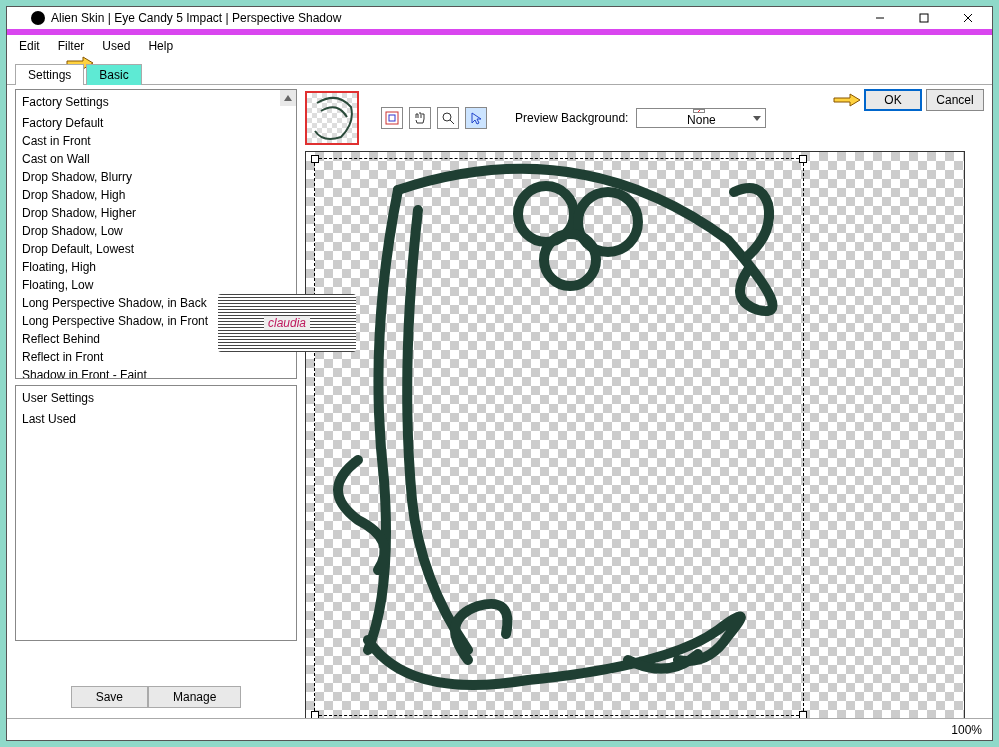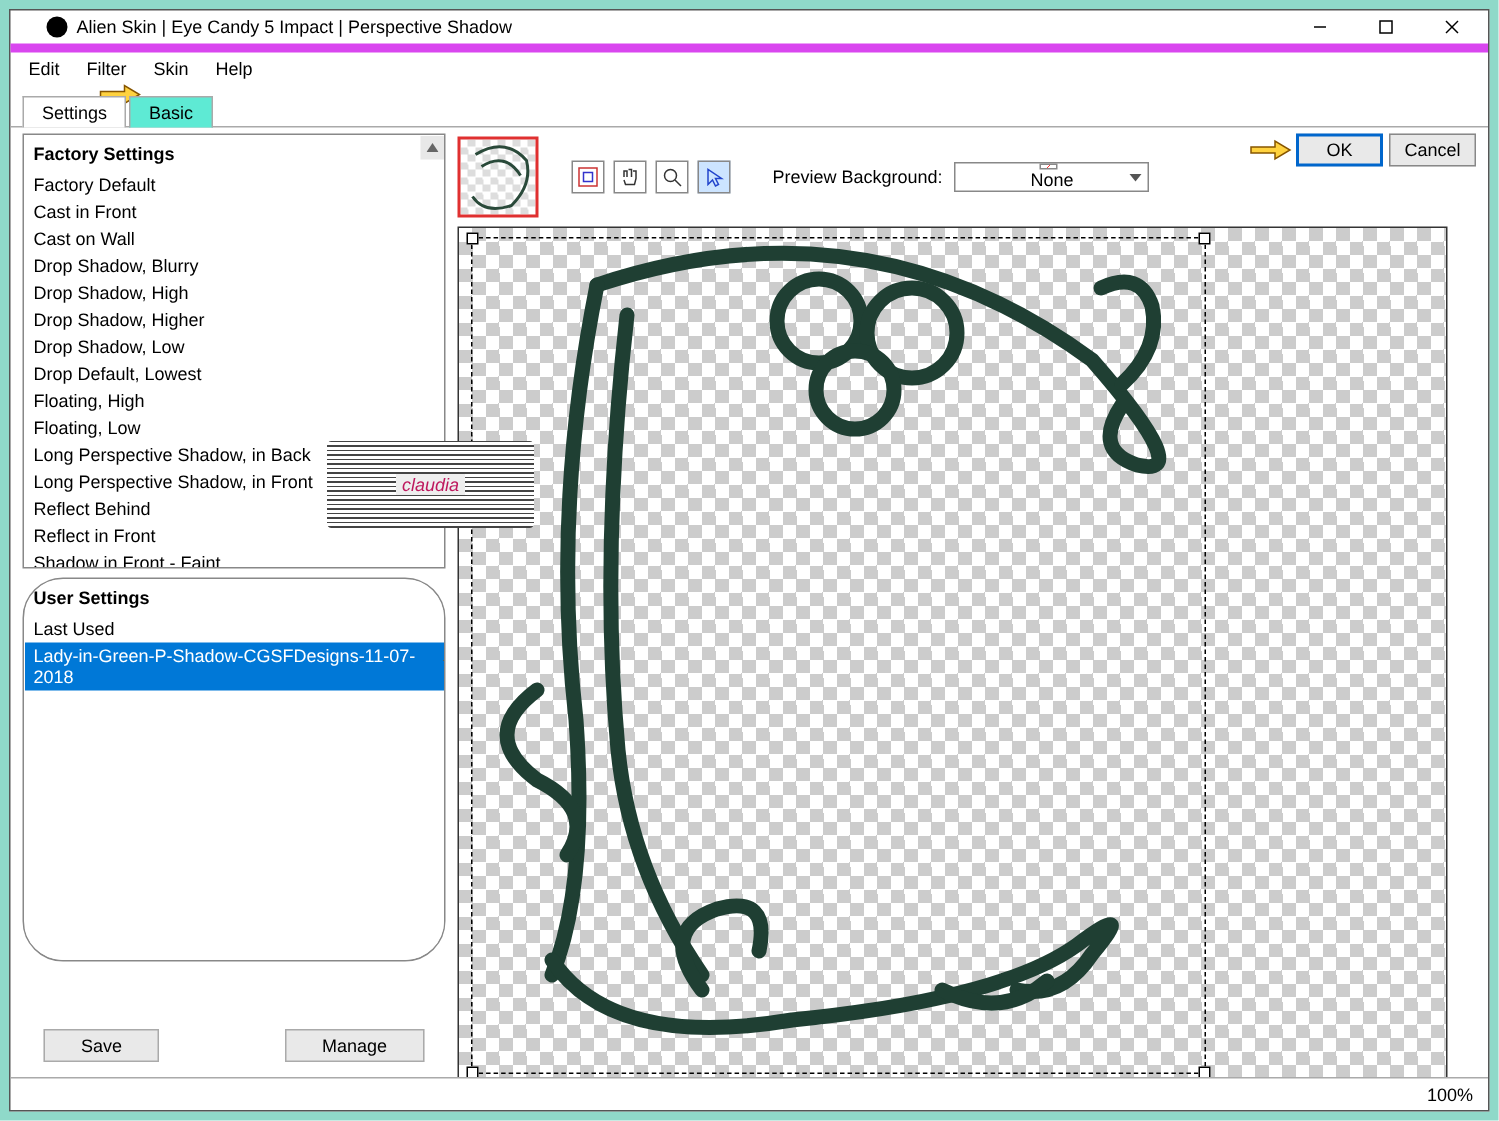--- a/index.html
+++ b/index.html
@@ -13,26 +13,26 @@
 .menubar { display: flex; align-items: flex-start; gap: 14px; padding: 2px 10px; position: relative; }
 .menubar .menu-item { padding: 2px 2px; }
 .menubar .hand-left { position: absolute; left: 58px; top: 18px; }
 .tabbar { display: flex; border-bottom: 1px solid #aaa; padding: 0 8px; margin-top: 6px; }
 .tab { padding: 3px 12px; border: 1px solid #aaa; border-bottom: none; background: #5eead4; margin-right: 2px; position: relative; top: 1px; }
 .tab.active { background: #fff; }
 .body-row { display: flex; flex: 1; padding: 4px 8px 4px 8px; gap: 8px; overflow: hidden; }
 .left-col { width: 282px; display: flex; flex-direction: column; gap: 6px; }
 .listbox { border: 1px solid #888; background: #fff; flex-shrink: 0; overflow: auto; position: relative; }
 .listbox.factory { height: 290px; }
-.listbox.user { flex: 1; border-radius: 27px; }
-.listbox .header { padding: 5px 6px; font-weight: bold; }
+.listbox.user { flex: 1; }
+.listbox .header { padding: 5px 6px; font-weight: normal; }
 .listbox .item { padding: 2px 6px; }
 .listbox .item.selected { background: #0078d7; color: #fff; }
 .listbox .scroll-up { position: absolute; right: 0; top: 0; width: 16px; height: 16px; background: #e8e8e8; display: flex; align-items: center; justify-content: center; }
-.btn-row { display: flex; justify-content: space-between; padding: 4px 14px 6px 14px; margin-top: 35px; }
+.btn-row { display: flex; justify-content: center; padding: 4px 14px 6px 14px; margin-top: 35px; }
 .btn { border: 1px solid #aaa; background: #e9e9e9; padding: 3px 24px; }
 .right-col { flex: 1; display: flex; flex-direction: column; position: relative; }
 .top-controls { display: flex; align-items: center; gap: 4px; padding: 2px 0; position: relative; }
 .thumb { width: 54px; height: 54px; border: 2px solid #e03030; margin-right: 18px; position: relative; background: repeating-conic-gradient(#ddd 0 25%, #fff 0 50%) 0 0/10px 10px; }
 .tool-btn { width: 22px; height: 22px; border: 1px solid #888; background: #fff; display: flex; align-items: center; justify-content: center; margin-right: 2px; }
 .tool-btn.active { background: #cce4ff; }
 .prev-label { margin-left: 22px; margin-right: 4px; }
 .select { border: 1px solid #888; background: #fff; height: 20px; width: 130px; display: flex; align-items: center; padding: 0 4px; position: relative; flex-direction: column; }
 .select::after { content: ""; position: absolute; right: 4px; top: 7px; border-left: 4px solid transparent; border-right: 4px solid transparent; border-top: 5px solid #555; }
 .rt-buttons { position: absolute; right: 0; top: 0; display: flex; flex-direction: row; gap: 4px; }
@@ -69,21 +69,21 @@
         <svg viewBox="0 0 10 10">
           <line x1="1" y1="1" x2="9" y2="9" stroke="#000"></line>
           <line x1="9" y1="1" x2="1" y2="9" stroke="#000"></line>
         </svg>
       </div>
   </div>
 
   <div class="menubar">
     <span class="menu-item">Edit</span>
     <span class="menu-item">Filter</span>
-    <span class="menu-item">Skin</span>
+    <span class="menu-item">Used</span>
     <span class="menu-item">Help</span>
     <svg class="hand-left hand-svg" viewBox="0 0 30 20">
         <path d="M2 8 L18 8 L18 4 L28 10 L18 16 L18 12 L2 12 Z" fill="#ffd23f" stroke="#875500"></path>
       </svg>
   </div>
 
   <div class="tabbar">
     <div class="tab active">Settings</div>
     <div class="tab">Basic</div>
   </div>
@@ -112,21 +112,20 @@
             <div class="item">Long Perspective Shadow, in Front</div>
             <div class="item">Reflect Behind</div>
             <div class="item">Reflect in Front</div>
             <div class="item">Shadow in Front - Faint</div>
           </div>
       </div>
       <div class="listbox user" style="position:relative;">
         <div class="header">User Settings</div>
         <div id="user-items">
             <div class="item">Last Used</div>
-            <div class="item selected">Lady-in-Green-P-Shadow-CGSFDesigns-11-07-2018</div>
           </div>
         <svg class="hand hand-svg" style="position:absolute; right:-28px; top:44px;" viewBox="0 0 30 20">
             <path d="M28 8 L12 8 L12 4 L2 10 L12 16 L12 12 L28 12 Z" fill="#ffd23f" stroke="#875500"></path>
           </svg>
       </div>
       <div class="btn-row">
         <button class="btn">Save</button>
         <button class="btn">Manage</button>
       </div>
     </div>

